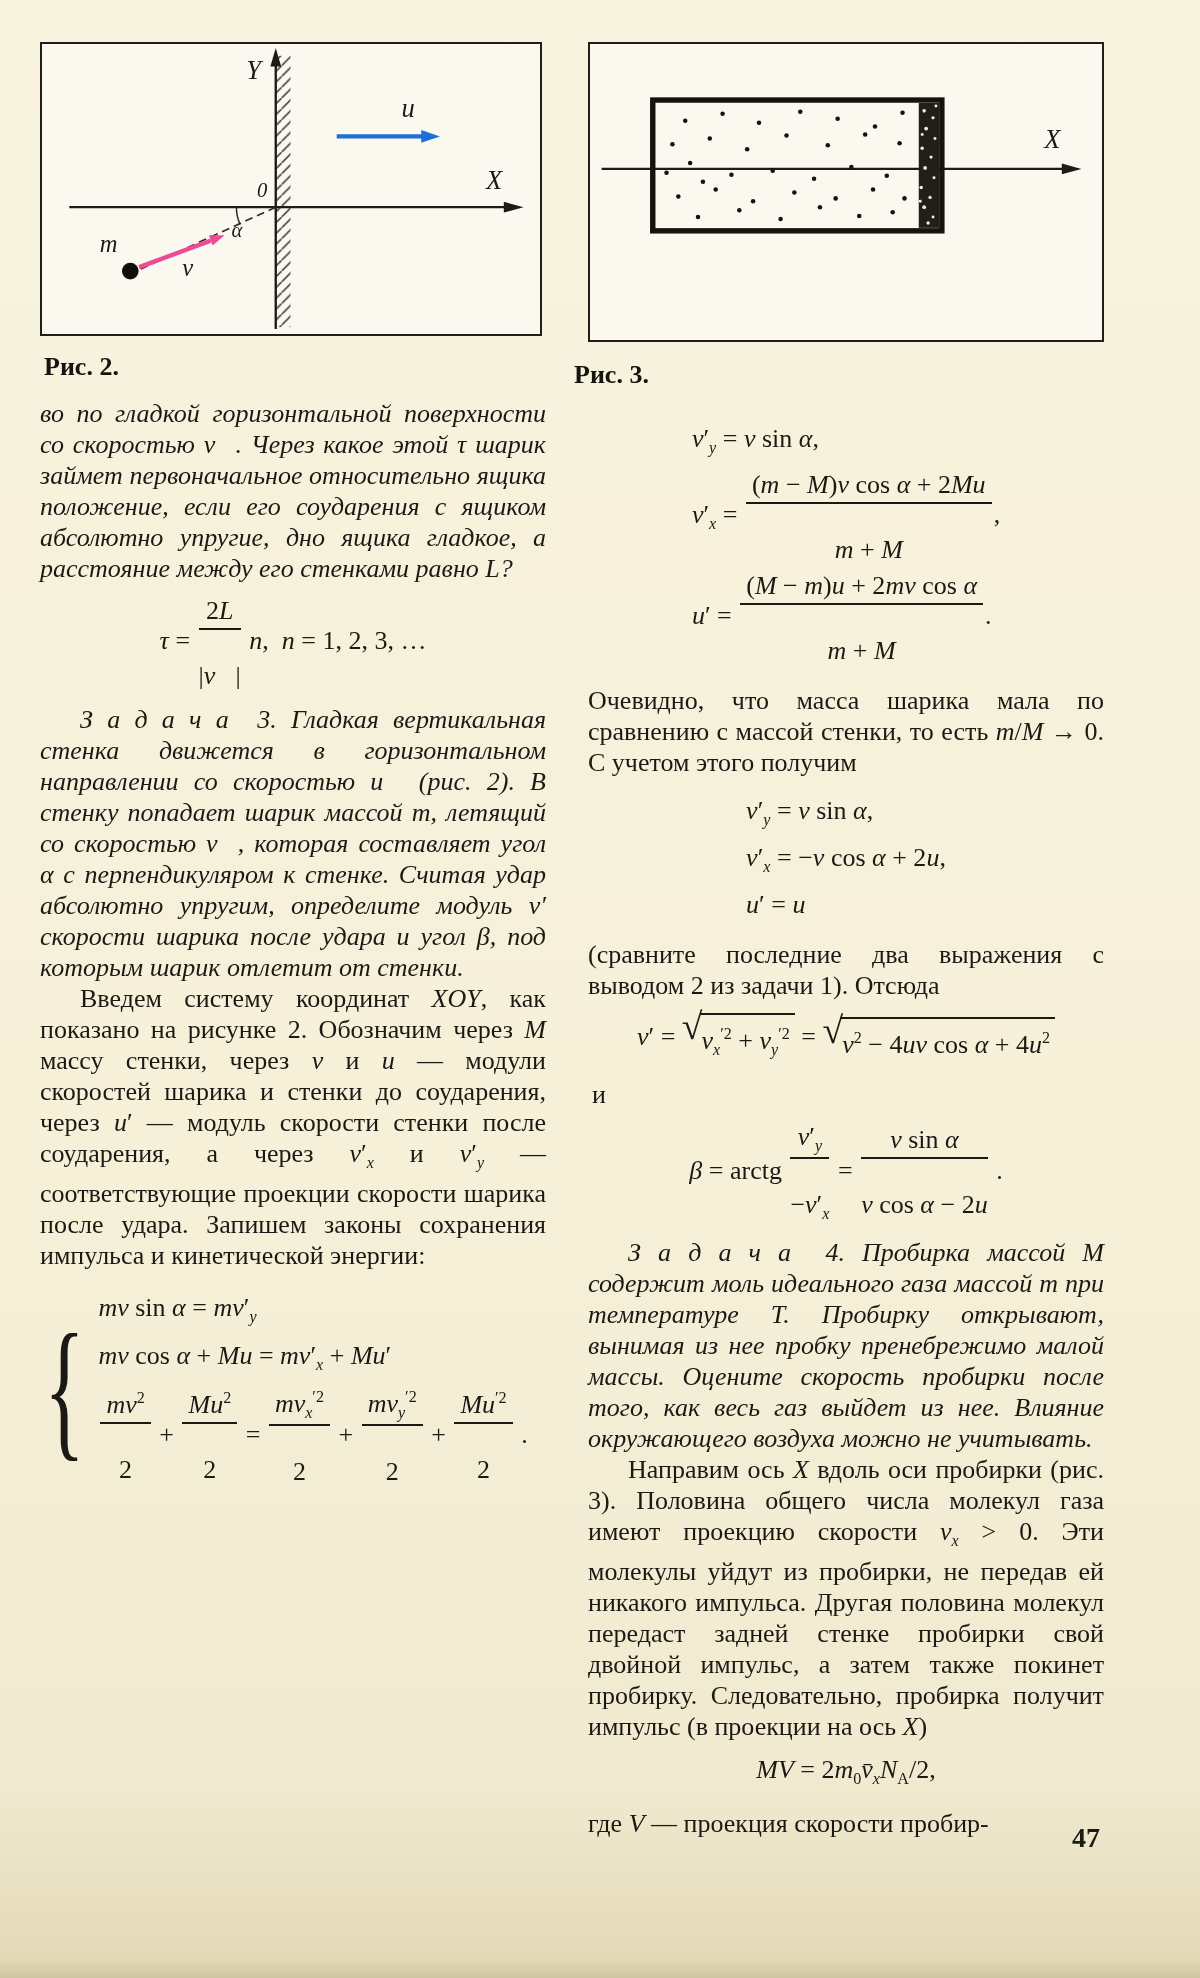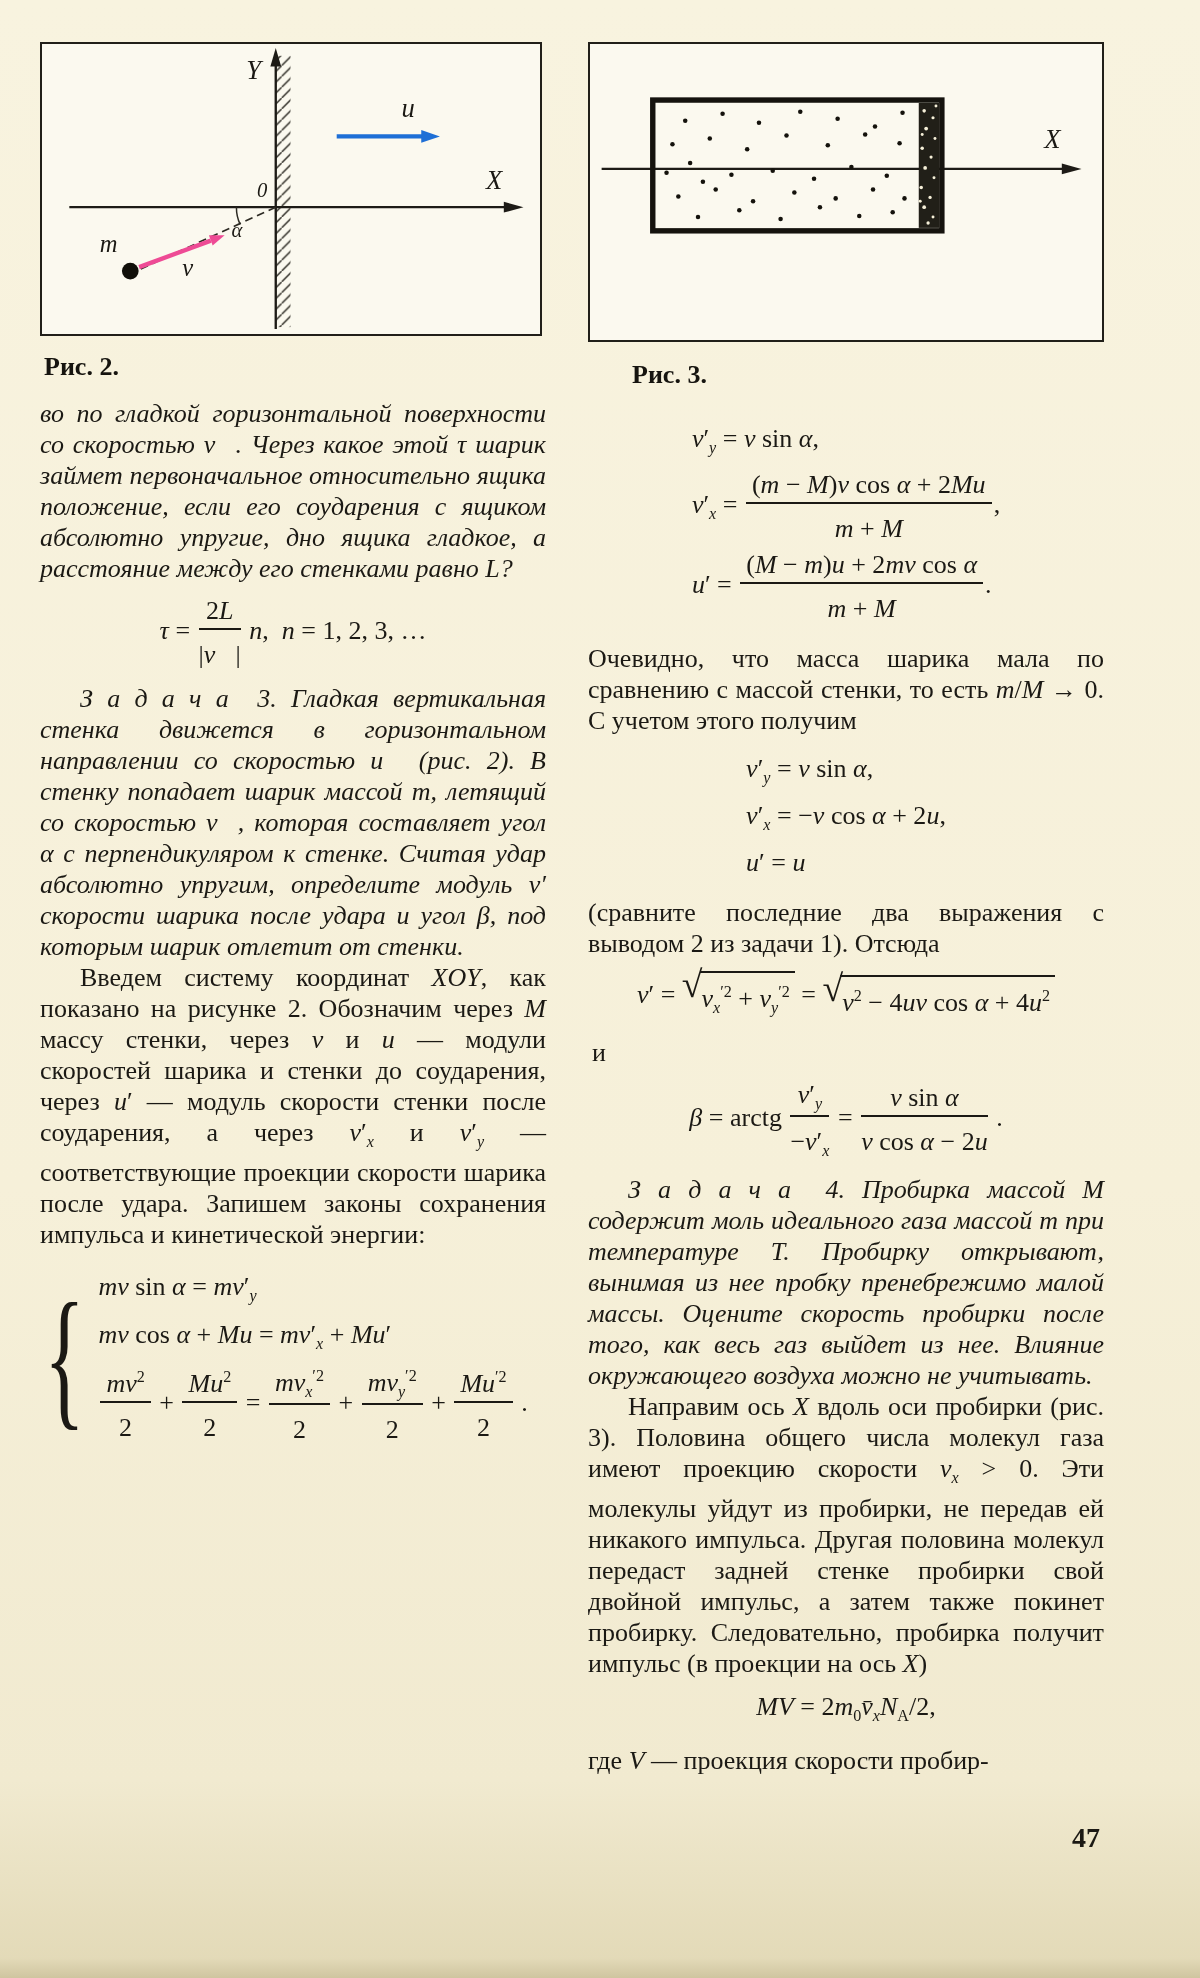--- a/index.html
+++ b/index.html
@@ -8,32 +8,32 @@
   .page {
     position:relative; width:1200px; height:1978px; overflow:hidden;
     background:linear-gradient(180deg,#f8f3df 0%,#f6f0d9 60%,#f1ead0 90%,#e3dab8 99%,#cfc5a0 100%);
     color:#1b1914;
   }
   .figure-box { position:absolute; background:#fbf9ef; border:2.5px solid #211f19; }
   .fig2 { left:40px; top:42px; width:502px; height:294px; }
   .fig3 { left:588px; top:42px; width:516px; height:300px; }
   .caption { position:absolute; font-weight:bold; font-size:26px; color:#16140f; }
   .cap2 { left:44px; top:352px; }
-  .cap3 { left:632px; top:360px; }
+  .cap3 { left:574px; top:360px; }
   .col { position:absolute; font-size:26px; line-height:31px; text-align:justify; }
   .col-left  { left:40px;  top:398px; width:506px; }
   .col-right { left:588px; top:406px; width:516px; }
   p { margin:0; }
   .italic { font-style:italic; }
   .indent { text-indent:40px; }
   .task { margin-top:8px; }
   .formula { text-align:center; margin:12px 0 14px; }
   .frac { display:inline-block; vertical-align:middle; text-align:center; padding:0 2px; line-height:1.08; }
   .frac .num { display:block; border-bottom:2px solid #1b1914; padding:1px 6px 3px; }
-  .frac .den { display:block; padding-top:11px; }
+  .frac .den { display:block; padding-top:11px;margin-top:21px; }
   sub, sup { font-size:0.62em; }
   .eq-block { display:table; margin:10px auto 12px; text-align:left; }
   .eq-block .eqline { margin:7px 0; }
   .system { display:flex; align-items:center; margin:14px 0 6px 4px; }
   .brace { display:inline-block; font-size:155px; line-height:0.9; transform:scaleX(0.55);
            transform-origin:left center; margin-right:-20px; font-weight:400; }
   .system-eqs .eqline { margin:7px 0; }
   .sqrt { display:inline-flex; align-items:stretch; vertical-align:middle; }
   .rsign { font-size:1.45em; line-height:1; align-self:flex-start; margin:-5px -3px 0 0; }
   .rbar { border-top:2px solid #1b1914; padding:3px 5px 0 2px; }

